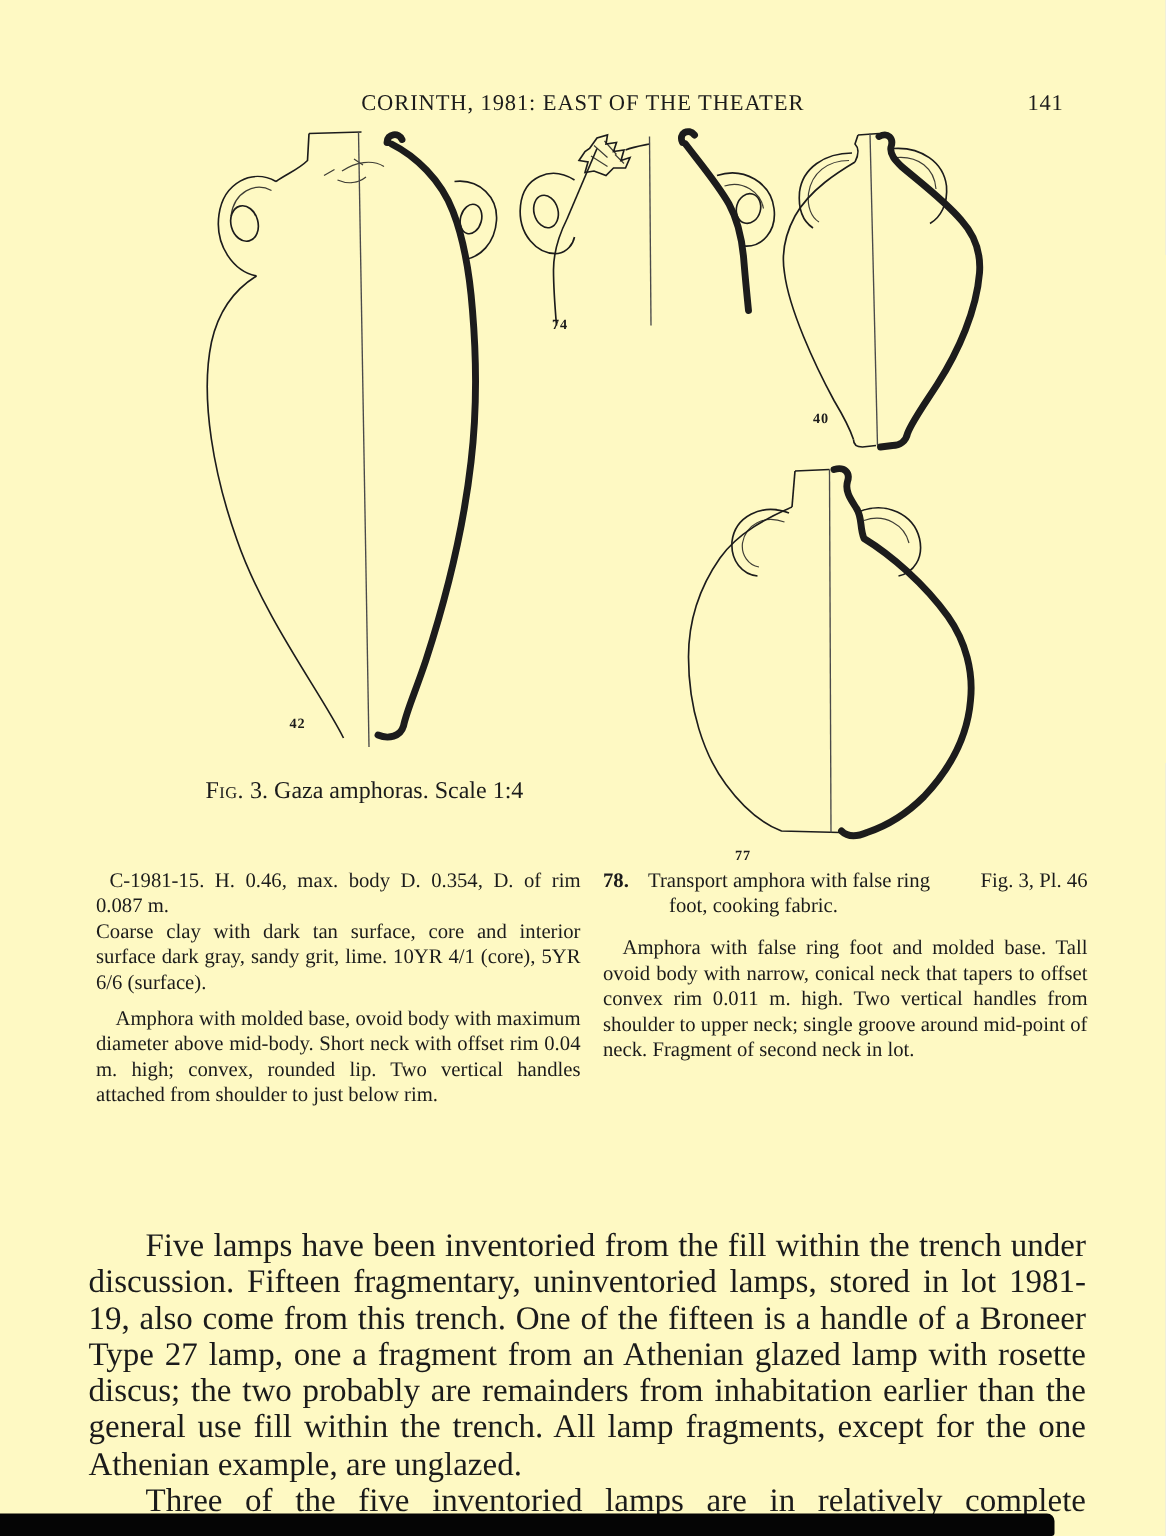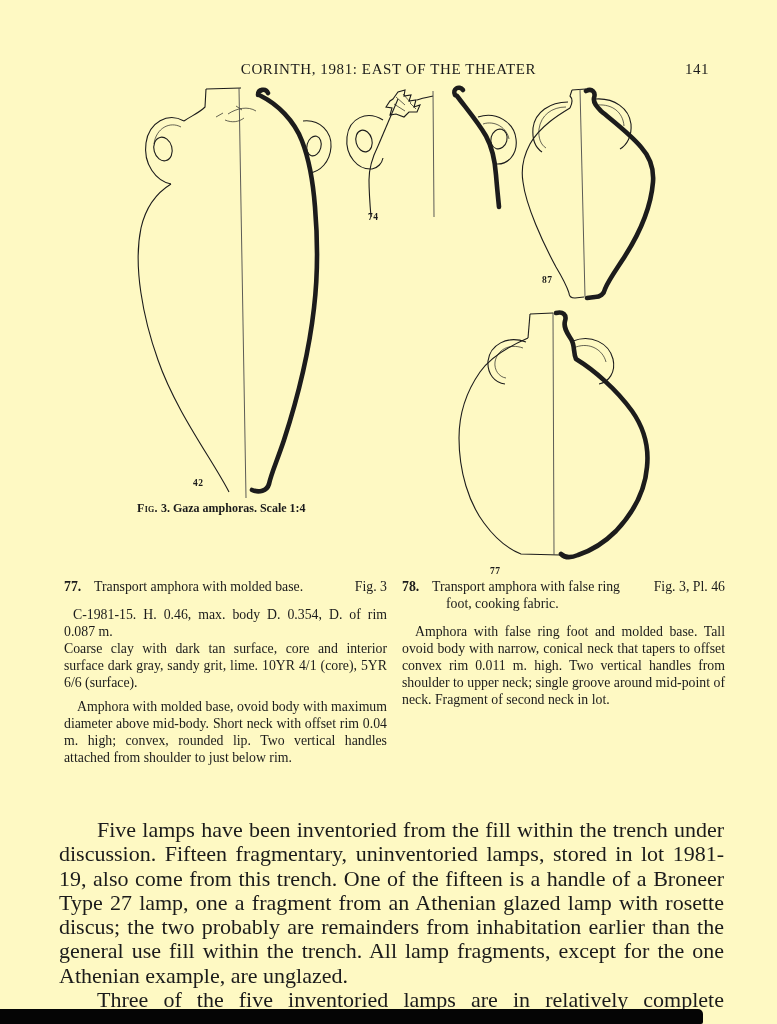--- a/index.html
+++ b/index.html
@@ -28,23 +28,22 @@
   .fig-svg path,.fig-svg ellipse{fill:none;stroke:#1c1c1c;}
   .thin{stroke-width:1.1;}
   .faint{stroke-width:0.8;opacity:0.85;}
   .hair{stroke-width:0.9;stroke:#4a4a4a !important;}
   .thick{stroke-width:4.6;stroke-linecap:round;stroke-linejoin:round;}
   .fig-label{
     position:absolute;
     font-size:9.5px;font-weight:bold;letter-spacing:0.5px;
   }
   .fig-caption{
-    position:absolute;top:501px;left:137px;
-    font-size:12px;
-    font-weight:bold;
+    position:absolute;top:519px;left:137px;
+    font-size:16px;
   }
   .fig-caption .smallcaps{font-variant:small-caps;letter-spacing:0.3px;}
   
   .catalog{
     position:absolute;top:578px;left:64px;width:661px;
     display:flex;gap:15px;
     font-size:13.8px;line-height:17px;
   }
   .cat-entry{width:323px;}
   .cat-head{display:flex;align-items:flex-start;margin-bottom:11px;}
@@ -127,33 +126,28 @@
       <path class="thin" d="M528,338 C512,345 492,355 480,372 C466,392 459,414 459,438 C459,472 469,503 484,523 C495,538 508,549 521,554 L560,555"></path>
       <path class="hair" d="M553,313 L554,555"></path>
       <path class="thick" d="M556,313 C563,311 567,315 565,321 C563,328 568,334 571,339 C575,345 573,352 576,359 C594,370 616,389 632,411 C644,428 649,448 647,467 C645,491 633,513 616,531 C604,543 590,551 578,555 C571,558 565,558 561,554"></path>
       <path class="thin" d="M573,341 C591,334 609,343 613,359 C616,372 609,382 599,384"></path>
       <path class="faint" d="M576,347 C590,342 603,350 606,362"></path>
     </g>
   </svg>
 
   <div class="fig-label" style="top:478px;left:193px;">42</div>
   <div class="fig-label" style="top:212px;left:368px;">74</div>
-  <div class="fig-label" style="top:275px;left:542px;">87</div>
+  <div class="fig-label" style="top:275px;left:542px;">40</div>
   <div class="fig-label" style="top:541px;left:490px;margin-top:25px;">77</div>
 
   <div class="fig-caption"><span class="smallcaps">Fig.</span><span> 3. Gaza amphoras. Scale 1:4</span></div>
 
   <div class="catalog">
 
     <div class="cat-entry">
-      <div class="cat-head">
-        <span class="cat-num">77.</span>
-        <span class="cat-title">Transport amphora with molded base.</span>
-        <span class="cat-ref">Fig. 3</span>
-      </div>
       <p class="cat-tech">C-1981-15. H. 0.46, max. body D. 0.354, D. of rim 0.087 m.</p>
       <p class="cat-tech2">Coarse clay with dark tan surface, core and interior surface dark gray, sandy grit, lime. 10YR 4/1 (core), 5YR 6/6 (surface).</p>
       <p class="cat-desc">Amphora with molded base, ovoid body with maximum diameter above mid-body. Short neck with offset rim 0.04 m. high; convex, rounded lip. Two vertical handles attached from shoulder to just below rim.</p>
     </div>
 
     <div class="cat-entry">
       <div class="cat-head">
         <span class="cat-num">78.</span>
         <span class="cat-title">Transport amphora with false ring foot, cooking fabric.</span>
         <span class="cat-ref">Fig. 3, Pl. 46</span>

